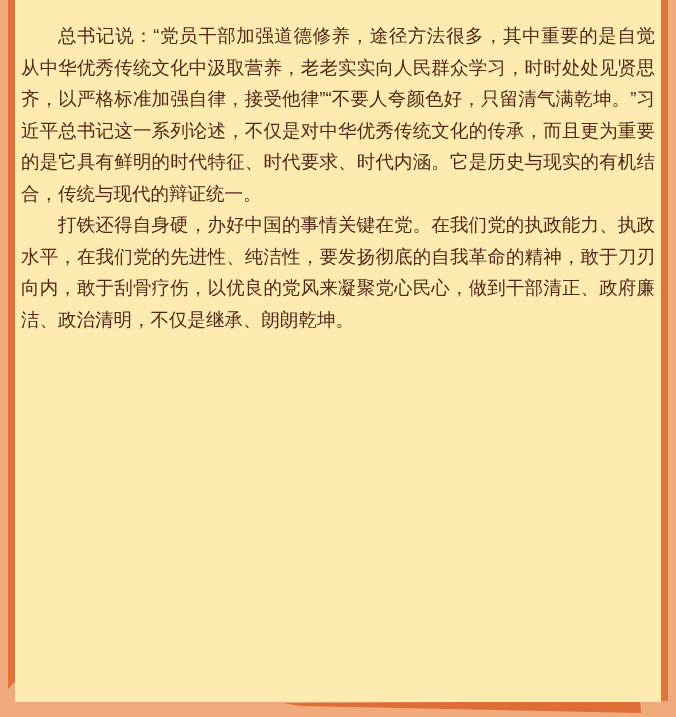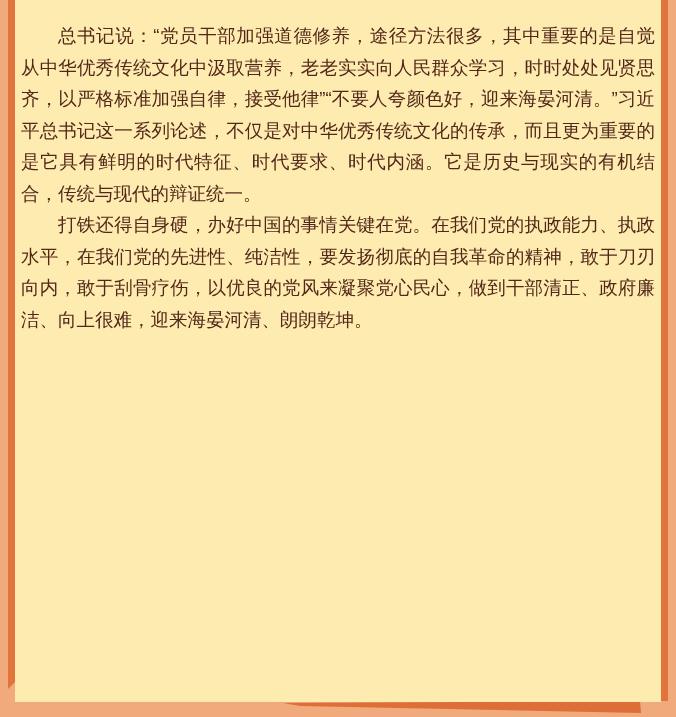--- a/index.html
+++ b/index.html
@@ -66,18 +66,18 @@
 <body>
 
 <div class="stage">
 
   <div class="accent-strip-left"></div>
   <div class="accent-strip-right"></div>
   <div class="bottom-wedge"></div>
 
   <div class="content-card">
     <div class="article-text">
-      <p class="indent">总书记说：“党员干部加强道德修养，途径方法很多，其中重要的是自觉从中华优秀传统文化中汲取营养，老老实实向人民群众学习，时时处处见贤思齐，以严格标准加强自律，接受他律”“不要人夸颜色好，迎来海晏河清。”习近平总书记这一系列论述，不仅是对中华优秀传统文化的传承，而且更为重要的是它具有鲜明的时代特征、时代要求、时代内涵。它是历史与现实的有机结合，传统与现代的辩证统一。</p>
-      <p class="indent">打铁还得自身硬，办好中国的事情关键在党。在我们党的执政能力、执政水平，在我们党的先进性、纯洁性，要发扬彻底的自我革命的精神，敢于刀刃向内，敢于刮骨疗伤，以优良的党风来凝聚党心民心，做到干部清正、政府廉洁、向上很难，迎来海晏河清、朗朗乾坤。</p>
+      <p class="indent">总书记说：“党员干部加强道德修养，途径方法很多，其中重要的是自觉从中华优秀传统文化中汲取营养，老老实实向人民群众学习，时时处处见贤思齐，以严格标准加强自律，接受他律”“不要人夸颜色好，只留清气满乾坤。”习近平总书记这一系列论述，不仅是对中华优秀传统文化的传承，而且更为重要的是它具有鲜明的时代特征、时代要求、时代内涵。它是历史与现实的有机结合，传统与现代的辩证统一。</p>
+      <p class="indent">打铁还得自身硬，办好中国的事情关键在党。在我们党的执政能力、执政水平，在我们党的先进性、纯洁性，要发扬彻底的自我革命的精神，敢于刀刃向内，敢于刮骨疗伤，以优良的党风来凝聚党心民心，做到干部清正、政府廉洁、政治清明，不仅是继承、朗朗乾坤。</p>
     </div>
   </div>
 
 </div>
 
 </body></html>

